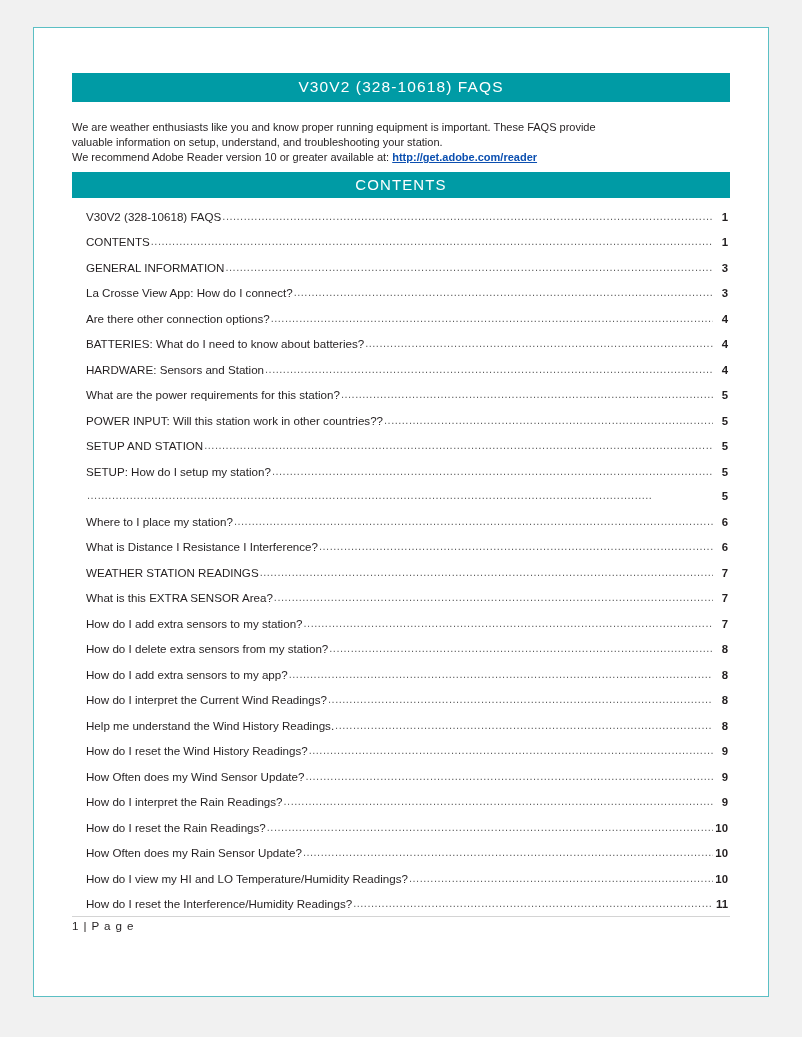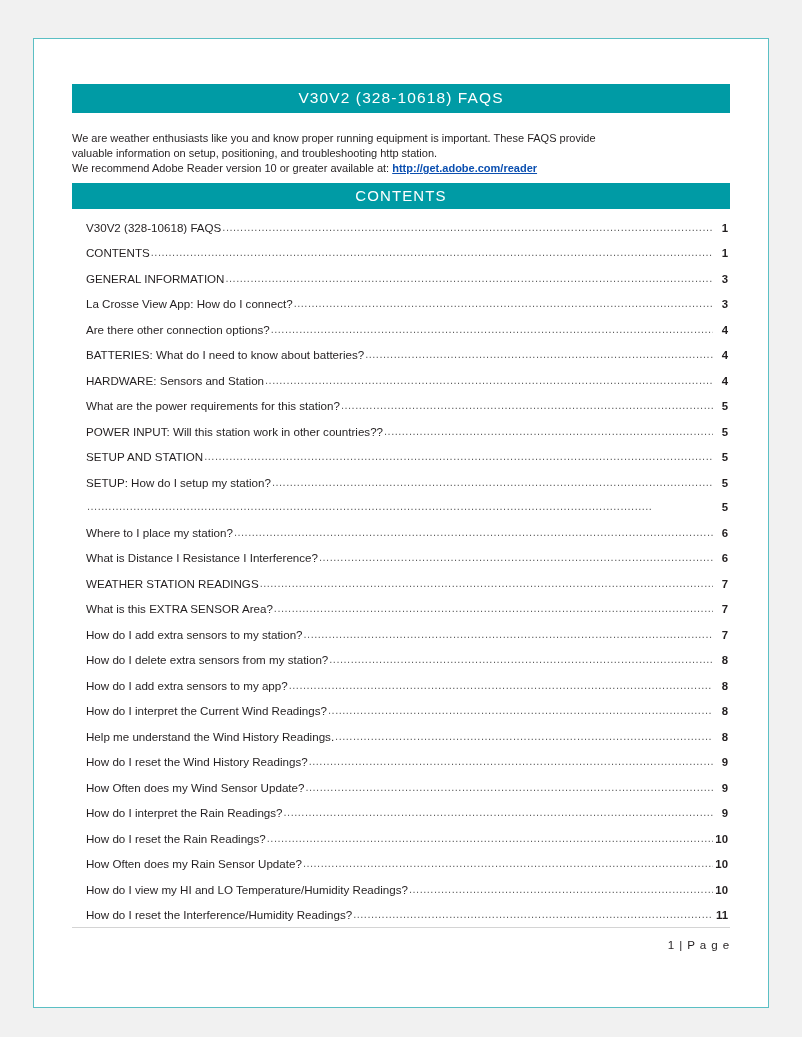--- a/index.html
+++ b/index.html
@@ -11,21 +11,21 @@
   #page {
     position: relative;
     width: 802px;
     height: 1037px;
     background: #f1f1f1;
     overflow: hidden;
   }
   .sheet {
     position: absolute;
     left: 33px;
-    top: 38px;
+    top: 27px;
     width: 736px;
     height: 970px;
     background: #ffffff;
     border: 1px solid #5bbfc4;
     box-sizing: border-box;
   }
   .inner {
     position: absolute;
     left: 38px;
     top: 45px;
@@ -100,40 +100,40 @@
     position: absolute;
     left: 38px;
     top: 888px;
     width: 658px;
   }
   .footer-rule {
     border-top: 1px solid #d4d4d4;
     width: 100%;
   }
   .footer-text {
-    margin-top: 10px;
-    text-align: right;
+    margin-top: 2px;
+    text-align: left;
     font-size: 11.6px;
     color: #231f20;
     letter-spacing: 0.9px;
   }
 </style>
 </head>
 <body>
 
 <div id="page">
   <div class="sheet">
 
     <div class="inner">
 
       <div class="title-bar">V30V2 (328-10618)  FAQS</div>
 
       <div class="intro">
         <p>We are weather enthusiasts like you and know proper running equipment is important. These FAQS provide</p>
-        <p>valuable information on setup, positioning, and troubleshooting http station.</p>
+        <p>valuable information on setup, understand, and troubleshooting your station.</p>
         <p><span>We recommend Adobe Reader version 10 or greater available at: </span><a href="#">http://get.adobe.com/reader</a></p>
       </div>
 
       <div class="contents-bar">CONTENTS</div>
 
       <div class="toc" id="toc-list">
           <div class="toc-row">
             <span class="toc-label">V30V2 (328-10618)  FAQS</span>
             <span class="toc-dots">...............................................................................................................................................................</span>
             <span class="toc-page">1</span>

